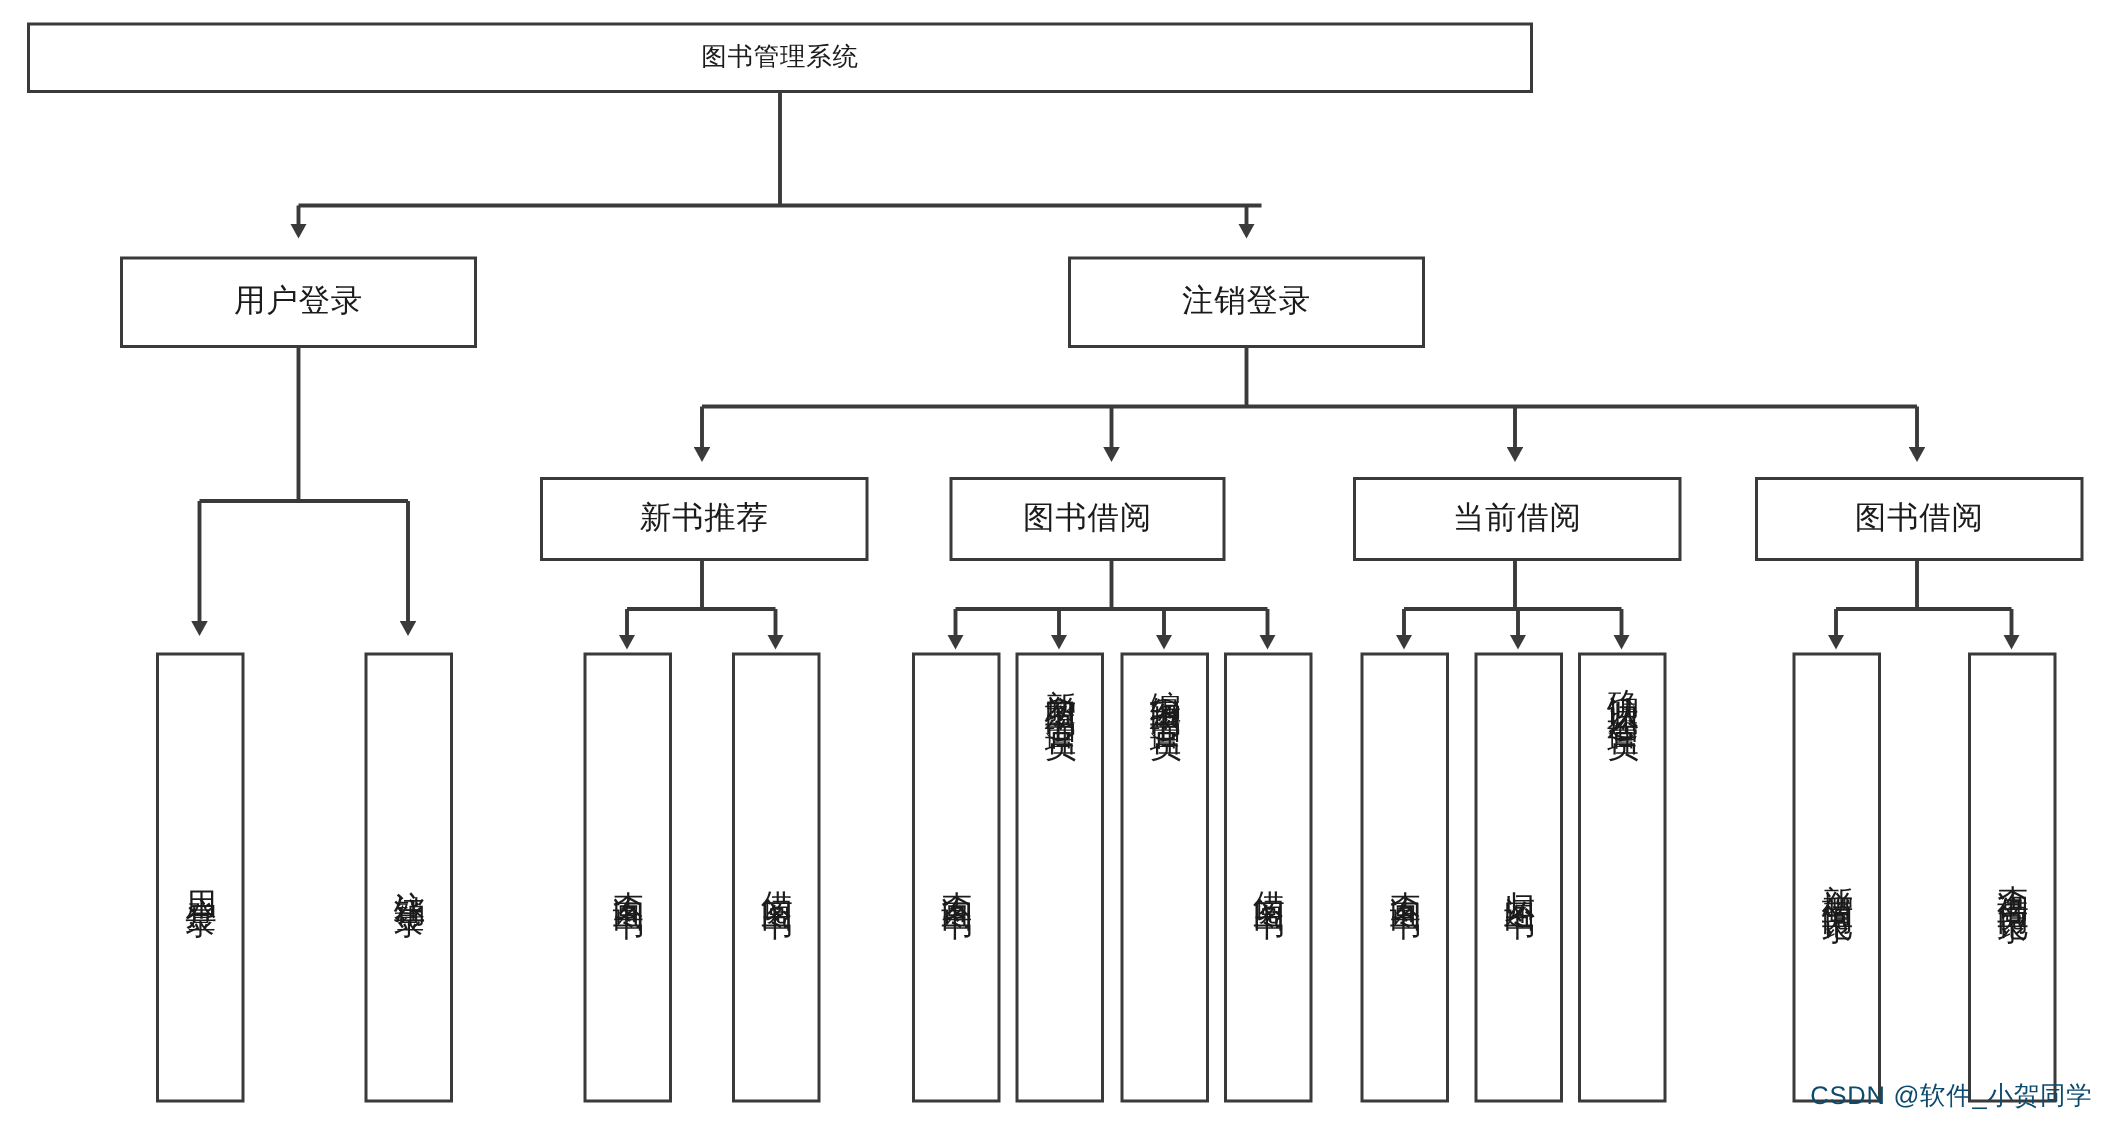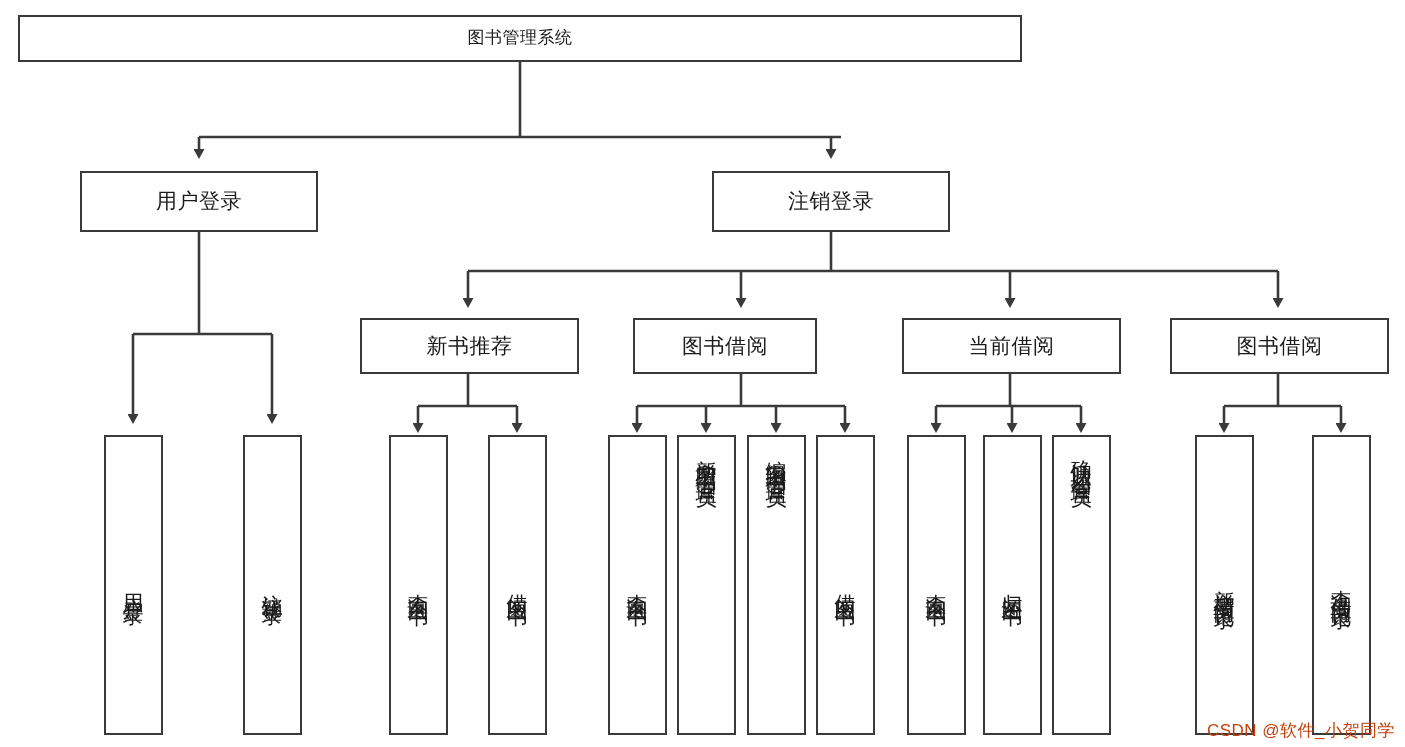--- a/index.html
+++ b/index.html
@@ -67,21 +67,21 @@
   
   .node.vert.center {
     align-items: center;
     padding-top: 0;
   }
   #watermark {
     position: absolute;
     right: 10px;
     bottom: 5px;
     font-size: 17px;
-    color: #c2410c;
+    color: #0c4a6e;
     letter-spacing: 0.5px;
     white-space: nowrap;
     user-select: none;
   }
 </style>
 </head>
 <body>
 
 <div id="diagram-root">
 

